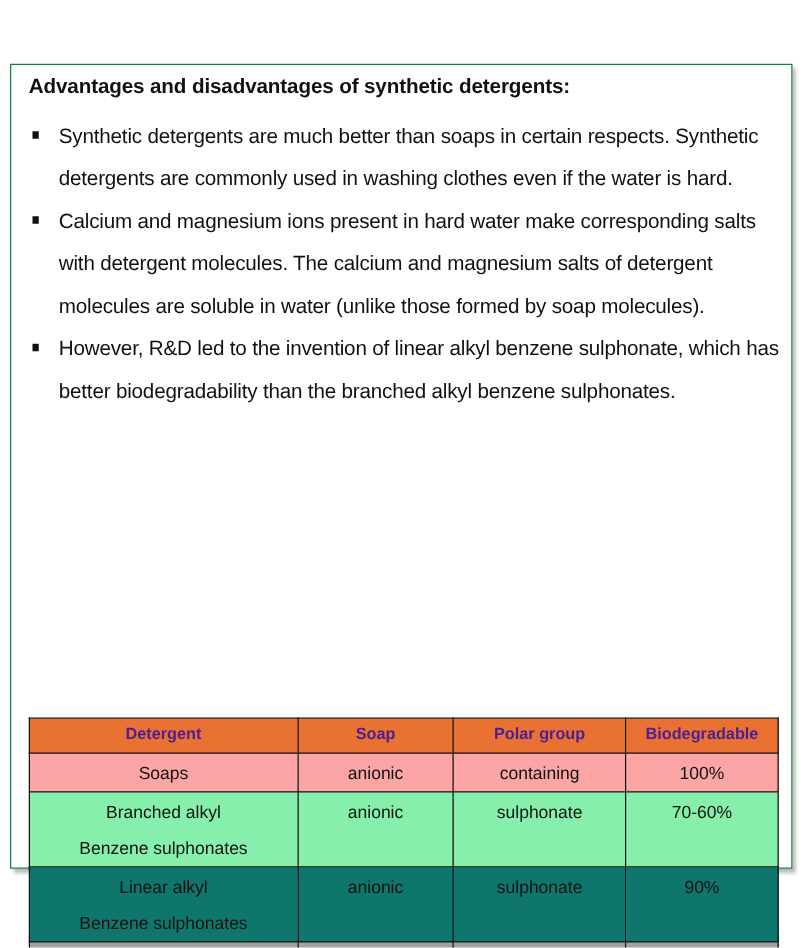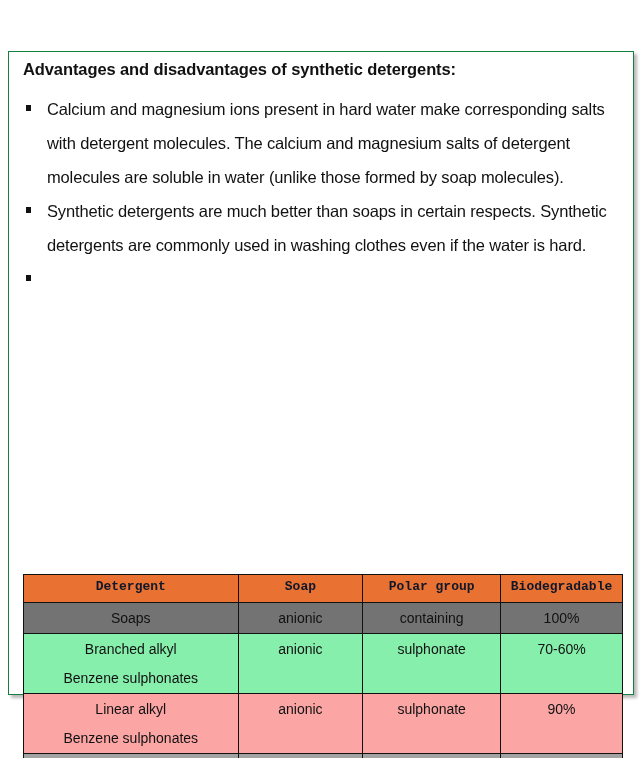--- a/index.html
+++ b/index.html
@@ -7,47 +7,48 @@
            font-family: "Liberation Sans", "DejaVu Sans", sans-serif; color: #111; }
     .card { position: absolute; left: 8px; top: 6px; width: 626px; height: 644px;
             background: #ffffff; border: 1px solid #15803d;
             box-shadow: 3px 3px 3px rgba(0,0,0,0.28); box-sizing: border-box; margin-top: 45px; }
     .heading { position: absolute; left: 14px; top: 8px; font-weight: bold; font-size: 16.5px; letter-spacing: -0.1px; }
     .bullets { position: absolute; left: 0; top: 40px; width: 626px; margin: 0; padding: 0; list-style: none; }
     .bullets li { position: relative; padding-left: 38px; font-size: 16.5px; line-height: 34px; letter-spacing: -0.15px; }
     .bullets .bullet-mark { position: absolute; left: 17px; top: 13px; width: 5px; height: 6px; background: #111; }
     table.det { position: absolute; left: 14px; top: 522px; width: 600px; border-collapse: collapse; font-size: 14px; }
     table.det th, table.det td { border: 1.5px solid #111; text-align: center; vertical-align: top; padding: 0; }
-    table.det th { background: #e97132; color: #0f172a; font-family: Liberation Mono, monospace;
+    table.det th { background: #e97132; color: #4c1d95; font-family: Liberation Sans, sans-serif;
                    font-weight: bold; font-size: 13px; height: 27px; line-height: 24px; }
     table.det td { line-height: 29px; padding-top: 1px; }
-    tr.r-pink td { background: #737373; height: 28px; }
+    tr.r-pink td { background: #fca5a5; height: 28px; }
     tr.r-blue td { background: #86efac; height: 58px; }
-    tr.r-green td { background: #fca5a5; height: 57px; }
+    tr.r-green td { background: #0f766e; height: 57px; }
     tr.r-white td { background: #a3a3a3; height: 27px; line-height: 22px; }
     .c1 { width: 214px; } .c2 { width: 124px; } .c3 { width: 137px; } .c4 { width: 121px; }
     .line { display: block; }
   </style>
 </head>
 <body>
 
 <div class="card">
   <div class="heading">Advantages and disadvantages of synthetic detergents:</div>
 
   <ul class="bullets">
     <li>
       <span class="bullet-mark"></span>
+      <span>Synthetic detergents are much better than soaps in certain respects. Synthetic detergents are commonly used in washing clothes even if the water is hard.</span>
+    </li>
+    <li>
+      <span class="bullet-mark"></span>
       <span>Calcium and magnesium ions present in hard water make corresponding salts with detergent molecules. The calcium and magnesium salts of detergent molecules are soluble in water (unlike those formed by soap molecules).</span>
     </li>
     <li>
       <span class="bullet-mark"></span>
-      <span>Synthetic detergents are much better than soaps in certain respects. Synthetic detergents are commonly used in washing clothes even if the water is hard.</span>
-    </li>
-    <li>
-      <span class="bullet-mark"></span>
+      <span>However, R&amp;D led to the invention of linear alkyl benzene sulphonate, which has better biodegradability than the branched alkyl benzene sulphonates.</span>
     </li>
   </ul>
 
   <table class="det">
     <thead>
       <tr>
         <th class="c1">Detergent</th>
         <th class="c2">Soap</th>
         <th class="c3">Polar group</th>
         <th class="c4">Biodegradable</th>

